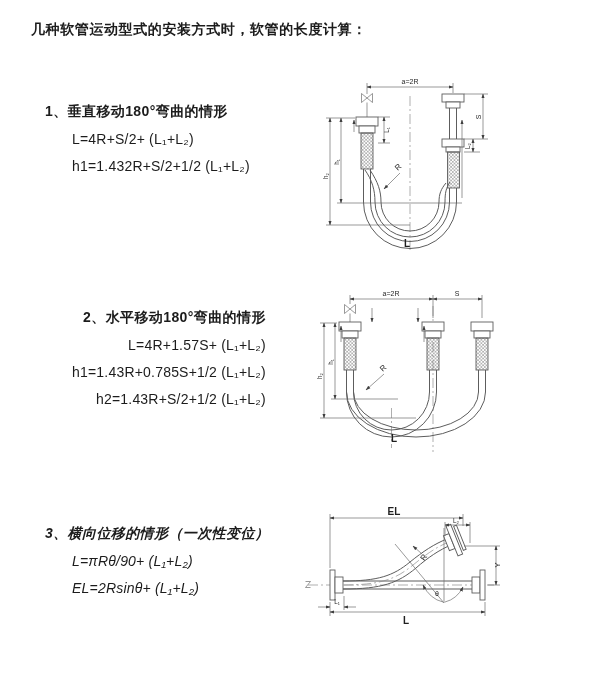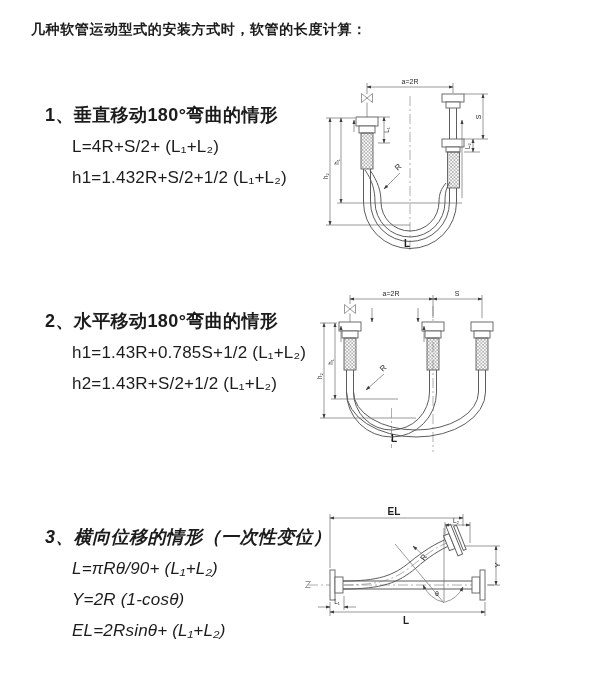--- a/index.html
+++ b/index.html
@@ -1,21 +1,21 @@
 <!DOCTYPE html>
 <html><head>
 <meta charset="utf-8">
 <style>
   html,body{margin:0;padding:0;background:#ffffff;}
   .page{position:relative;width:600px;height:675px;background:#ffffff;overflow:hidden;
         font-family:"Liberation Sans","DejaVu Sans",sans-serif;color:#1c1c1c;}
   .doc-title{position:absolute;left:31px;top:21px;font-size:14px;font-weight:600;letter-spacing:.6px;}
   .sec{position:absolute;left:45px;}
-  .sec-heading{font-size:18px;font-weight:600;letter-spacing:.4px;margin:0 0 10px 0;}
-  .formula{font-size:17px;font-weight:500;letter-spacing:.2px;margin:0 0 11px 27px;white-space:pre;}
+  .sec-heading{font-size:14px;font-weight:600;letter-spacing:.4px;margin:0 0 10px 0;}
+  .formula{font-size:14px;font-weight:500;letter-spacing:.2px;margin:0 0 11px 27px;white-space:pre;}
   .diag{position:absolute;}
   .ln{stroke:#5d5d5d;stroke-width:1;fill:none;}
   .tn{stroke:#6f6f6f;stroke-width:.7;fill:none;}
   .cl{stroke:#8d8d8d;stroke-width:.7;fill:none;stroke-dasharray:10 3 2 3;}
   .fit{fill:#ffffff;stroke:#5d5d5d;stroke-width:.9;}
   .hrect{stroke:#5d5d5d;stroke-width:.9;}
   svg text{fill:#1f1f1f;font-family:"Liberation Sans","DejaVu Sans",sans-serif;}
   .dl{font-size:7px;}
   .dls{font-size:6.3px;}
   .dlm{font-size:8px;}
@@ -115,22 +115,23 @@
     </g>
 
     <g>
       <line class="tn" x1="90" y1="103" x2="74" y2="119" marker-end="url(#ah1)"></line>
       <text class="dlm" text-anchor="middle" transform="translate(90,99) rotate(-42)">R</text>
     </g>
 
     <text class="dlg" x="97" y="177" text-anchor="middle">L</text>
   </svg>
 
-  <div class="sec" style="top:309px;">
+  <div class="sec" style="top:309px;text-align:right;">
     <div class="sec-heading">2、水平移动180°弯曲的情形</div>
+    <div class="formula">L=4R+1.57S+ (L₁+L₂)</div>
     <div class="formula">h1=1.43R+0.785S+1/2 (L₁+L₂)</div>
     <div class="formula">h2=1.43R+S/2+1/2 (L₁+L₂)</div>
   </div>
 
   <svg class="diag" style="left:308px;top:282px;" width="276" height="178" viewBox="0 0 276 178">
     <defs>
       <marker id="ah2" viewBox="0 0 10 10" refX="9" refY="5" markerWidth="7" markerHeight="7" orient="auto-start-reverse">
         <path d="M0,1.6 L10,5 L0,8.4 Z" fill="#3f3f3f"></path>
       </marker>
       <pattern id="ht2" width="3.4" height="3.4" patternUnits="userSpaceOnUse">
@@ -202,21 +203,20 @@
       <line class="tn" x1="76" y1="92" x2="58" y2="108" marker-end="url(#ah2)"></line>
       <text class="dlm" text-anchor="middle" transform="translate(77,88) rotate(-42)">R</text>
     </g>
 
     <text class="dlg" x="86" y="160" text-anchor="middle">L</text>
   </svg>
 
   <div class="sec" style="top:525px;font-style:italic;">
     <div class="sec-heading">3、横向位移的情形（一次性变位）</div>
     <div class="formula">L=πRθ/90+ (L₁+L₂)</div>
-    <div class="formula">Y=2R (1-cosθ)</div>
     <div class="formula">EL=2Rsinθ+ (L₁+L₂)</div>
   </div>
 
   <svg class="diag" style="left:296px;top:496px;" width="298" height="164" viewBox="0 0 298 164">
     <defs>
       <marker id="ah3" viewBox="0 0 10 10" refX="9" refY="5" markerWidth="7" markerHeight="7" orient="auto-start-reverse">
         <path d="M0,1.6 L10,5 L0,8.4 Z" fill="#3f3f3f"></path>
       </marker>
     </defs>
 

